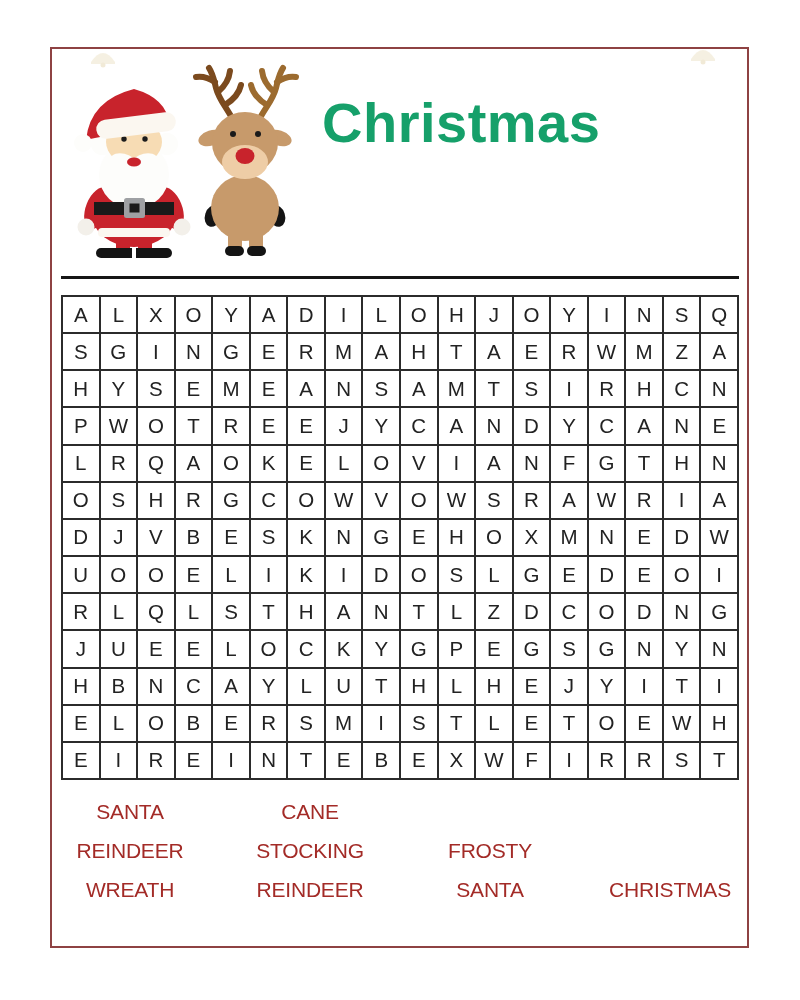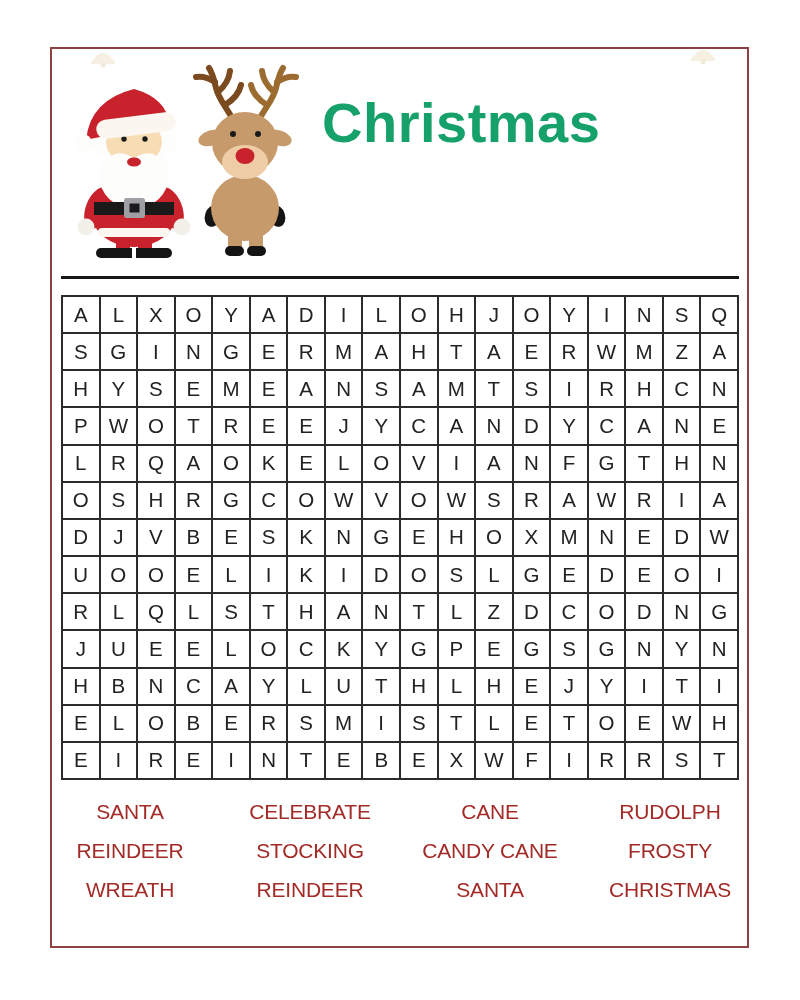--- a/index.html
+++ b/index.html
@@ -351,28 +351,25 @@
     <div class="cell">I</div>
     <div class="cell">R</div>
     <div class="cell">R</div>
     <div class="cell">S</div>
     <div class="cell">T</div>
   </div>
 
 <div class="abs words">
     <div class="word-row">
       <div class="word">SANTA</div>
-      <div class="word">CELEBRATE</div>
       <div class="word">CANE</div>
-      <div class="word">RUDOLPH</div>
     </div>
     <div class="word-row">
       <div class="word">REINDEER</div>
       <div class="word">STOCKING</div>
-      <div class="word">CANDY CANE</div>
       <div class="word">FROSTY</div>
     </div>
     <div class="word-row">
       <div class="word">WREATH</div>
       <div class="word">REINDEER</div>
       <div class="word">SANTA</div>
       <div class="word">CHRISTMAS</div>
     </div>
   </div>
 

